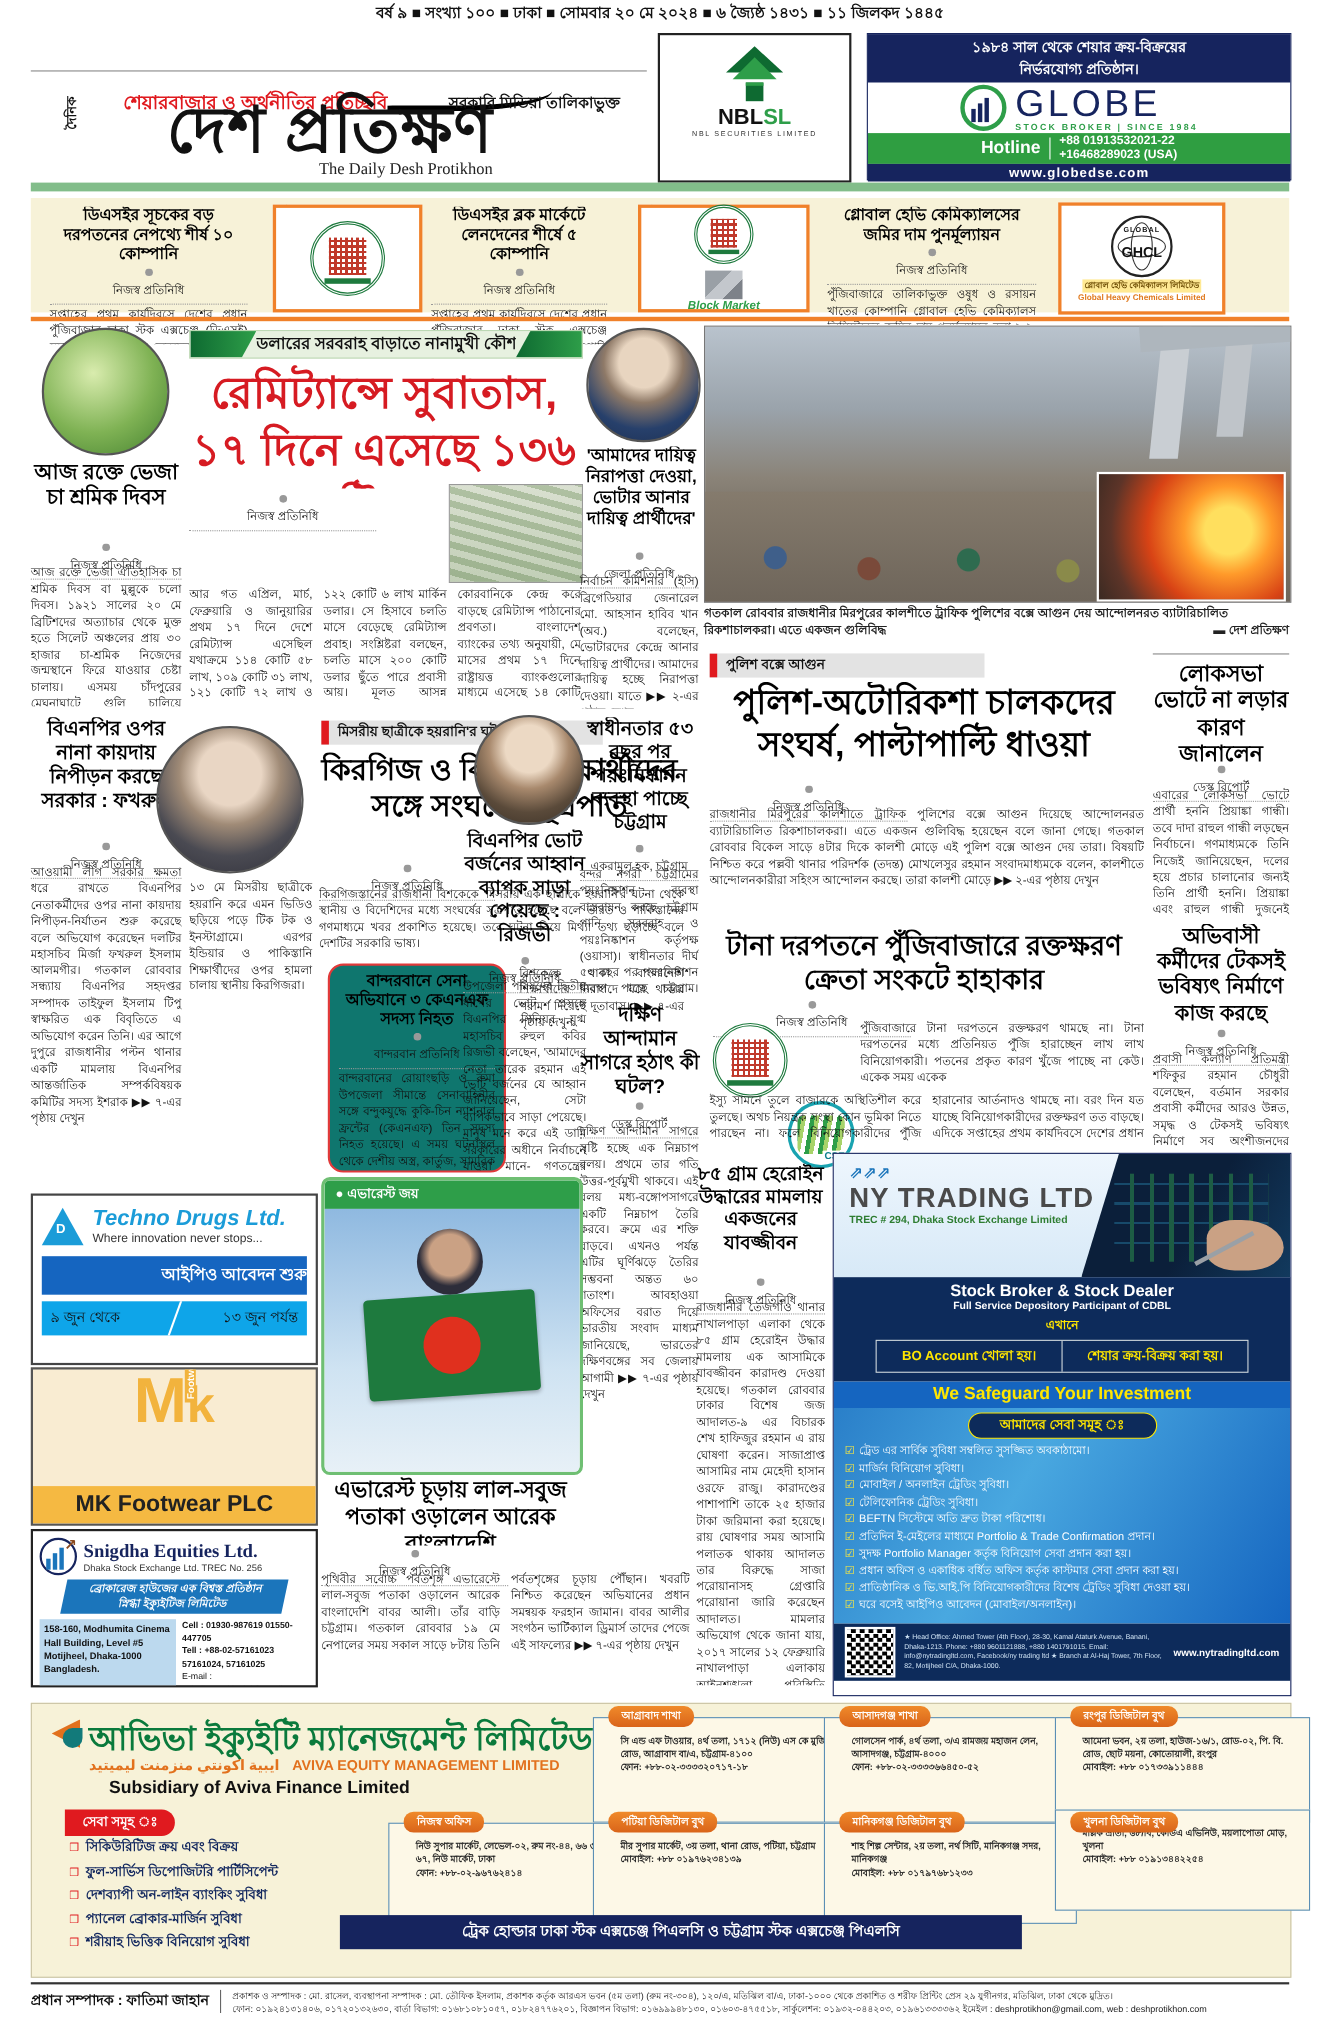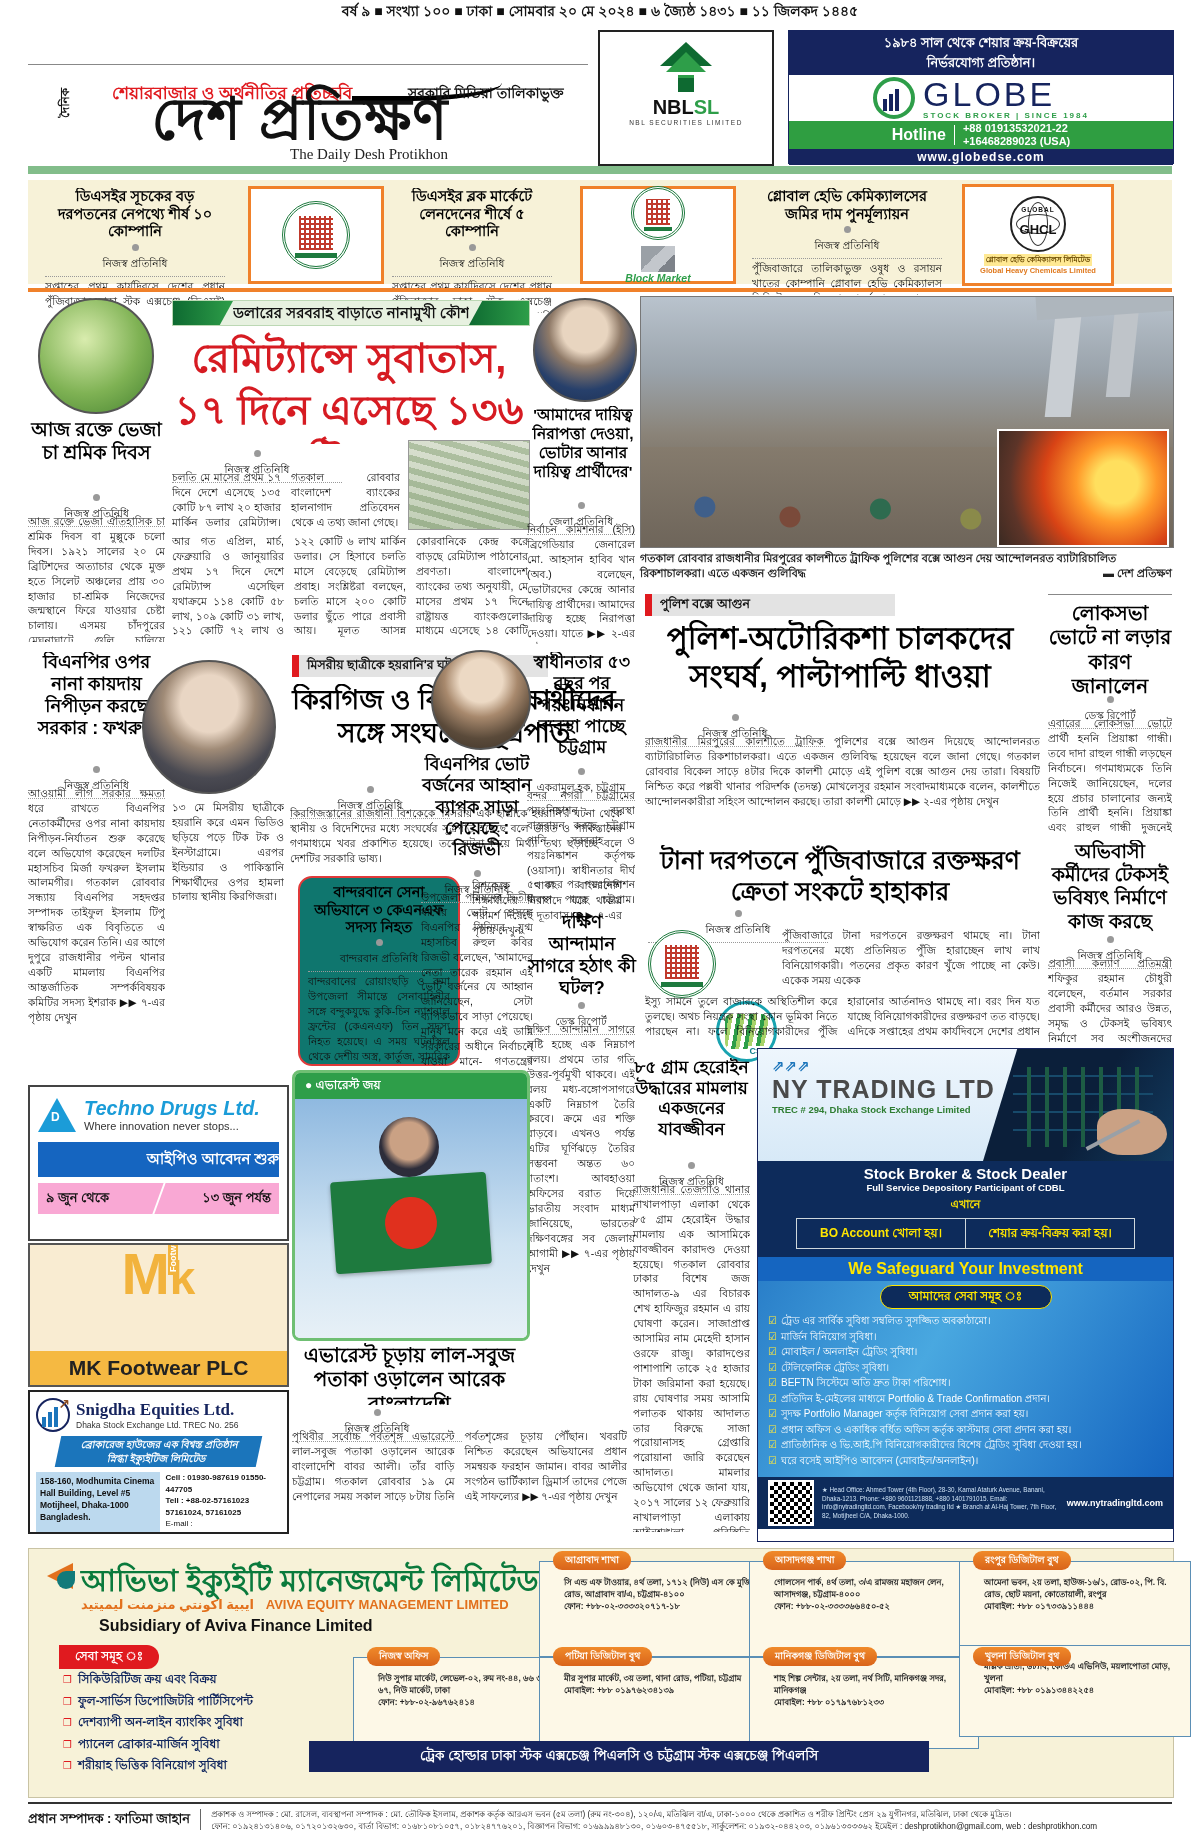--- a/index.html
+++ b/index.html
@@ -175,21 +175,20 @@
     <div class="ktext">ডলারের সরবরাহ বাড়াতে নানামুখী কৌশল</div>
     <div class="cap capR"></div>
   </div>
   <div class="abs hl" style="left:163px;top:332px;width:372px;height:112px;font-size:40px;color:#d61b22;line-height:1.3;">রেমিট্যান্সে সুবাতাস, ১৭ দিনে এসেছে ১৩৬ কোটি ডলার</div>
   <div class="abs byl" style="left:172px;top:450px;width:170px;">
       <span class="bdot"></span>
       <span>নিজস্ব প্রতিনিধি</span>
     </div>
   <div class="abs" style="left:408px;top:440px;width:120px;height:88px;border:1px solid #999;background:
        repeating-linear-gradient(15deg,#e5ecdf 0 6px,#b9cbae 6px 12px),linear-gradient(#f2f2ee,#d7dfd0);background-blend-mode:multiply;"></div>
-  <div class="abs bodytxt" style="left:172px;top:470px;width:228px;height:60px;column-count:2;column-gap:10px;">চলতি মে মাসের প্রথম ১৭ দিনে দেশে এসেছে ১৩৫ কোটি ৮৭ লাখ ২০ হাজার মার্কিন ডলার রেমিট্যান্স। গতকাল রোববার বাংলাদেশ ব্যাংকের হালনাগাদ প্রতিবেদন থেকে এ তথ্য জানা গেছে।</div>
   <div class="abs bodytxt" style="left:172px;top:534px;width:356px;height:110px;column-count:3;column-gap:10px;">আর গত এপ্রিল, মার্চ, ফেব্রুয়ারি ও জানুয়ারির প্রথম ১৭ দিনে দেশে রেমিট্যান্স এসেছিল যথাক্রমে ১১৪ কোটি ৫৮ লাখ, ১০৯ কোটি ৩১ লাখ, ১২১ কোটি ৭২ লাখ ও ১২২ কোটি ৬ লাখ মার্কিন ডলার। সে হিসাবে চলতি মাসে বেড়েছে রেমিট্যান্স প্রবাহ। সংশ্লিষ্টরা বলছেন, চলতি মাসে ২০০ কোটি ডলার ছুঁতে পারে প্রবাসী আয়। মূলত আসন্ন কোরবানিকে কেন্দ্র করে বাড়ছে রেমিট্যান্স পাঠানোর প্রবণতা। বাংলাদেশ ব্যাংকের তথ্য অনুযায়ী, মে মাসের প্রথম ১৭ দিনে রাষ্ট্রায়ত্ত ব্যাংকগুলোর মাধ্যমে এসেছে ১৪ কোটি ৮০ লাখ ডলার, বেসরকারি ব্যাংকের মাধ্যমে ৪২ লাখ ৮০ হাজার ডলার। ৪ থেকে ১০ মে প্রবাসীরা দেশে পাঠিয়েছেন ৬৬ কোটি ৬৬ লাখ ৬০ হাজার মার্কিন ডলার রেমিট্যান্স। আর মে মাসের ১ থেকে ৩ তারিখ দেশে ▶▶ ২-এর পৃষ্ঠায় দেখুন</div>
 
   <div class="abs circ" style="left:533px;top:298px;width:100px;height:100px;background:radial-gradient(circle at 50% 30%,#e8d5c0 0 26%,#8f7a68 42%,#27406b 70%,#1c2f52);"></div>
   <div class="abs hl" style="left:525px;top:406px;width:116px;height:92px;font-size:15.5px;">'আমাদের দায়িত্ব নিরাপত্তা দেওয়া, ভোটার আনার দায়িত্ব প্রার্থীদের'</div>
   <div class="abs byl" style="left:527px;top:502px;width:108px;">
       <span class="bdot"></span>
       <span>জেলা প্রতিনিধি</span>
     </div>
   <div class="abs bodytxt" style="left:527px;top:522px;width:108px;height:122px;">নির্বাচন কমিশনার (ইসি) ব্রিগেডিয়ার জেনারেল মো. আহসান হাবিব খান (অব.) বলেছেন, ভোটারদের কেন্দ্রে আনার দায়িত্ব প্রার্থীদের। আমাদের দায়িত্ব হচ্ছে নিরাপত্তা দেওয়া। যাতে ▶▶ ২-এর পৃষ্ঠায় দেখুন</div>
 
@@ -310,21 +309,21 @@
     <div style="display:flex;align-items:center;gap:8px;padding:10px 8px 4px;">
       <div style="width:0;height:0;border-left:19px solid transparent;border-right:19px solid transparent;border-bottom:34px solid #1b9cd8;position:relative;">
         <span style="position:absolute;left:-6px;top:12px;color:#fff;font-size:12px;font-weight:bold;">D</span>
       </div>
       <div>
         <div style="font-size:20px;font-weight:bold;font-style:italic;color:#1b9cd8;">Techno Drugs Ltd.</div>
         <div style="font-size:11px;color:#333;">Where innovation never stops...</div>
       </div>
     </div>
     <div style="margin:6px 8px 0;background:#1565c0;color:#fff;text-align:right;font-weight:bold;font-size:15px;padding:5px 0;">আইপিও আবেদন শুরু</div>
-    <div style="margin:6px 8px 0;display:flex;background:#f9a8d4;font-weight:bold;font-size:13px;">
+    <div style="margin:6px 8px 0;display:flex;background:#0ea5e9;font-weight:normal;font-size:13px;">
       <div style="flex:1;padding:5px 8px;">৯ জুন থেকে</div>
       <div style="width:2px;background:#fff;transform:skewX(-20deg);"></div>
       <div style="flex:1;padding:5px 8px;text-align:right;">১৩ জুন পর্যন্ত</div>
     </div>
   </div>
 
   <div class="abs" style="left:28px;top:1243px;width:257px;height:140px;border:2px solid #555;background:#f9ecd2;overflow:hidden;">
     <div style="text-align:center;position:relative;height:100px;">
       <span style="font-size:58px;font-weight:bold;color:#f2b33d;line-height:1.0;">M</span><span style="font-size:46px;font-weight:bold;color:#f2b33d;">k</span>
       <span style="position:absolute;left:138px;top:30px;transform:rotate(-90deg);transform-origin:left top;font-size:9px;font-weight:bold;color:#fff;background:#f2b33d;padding:0 3px;">Footwear PLC</span>

